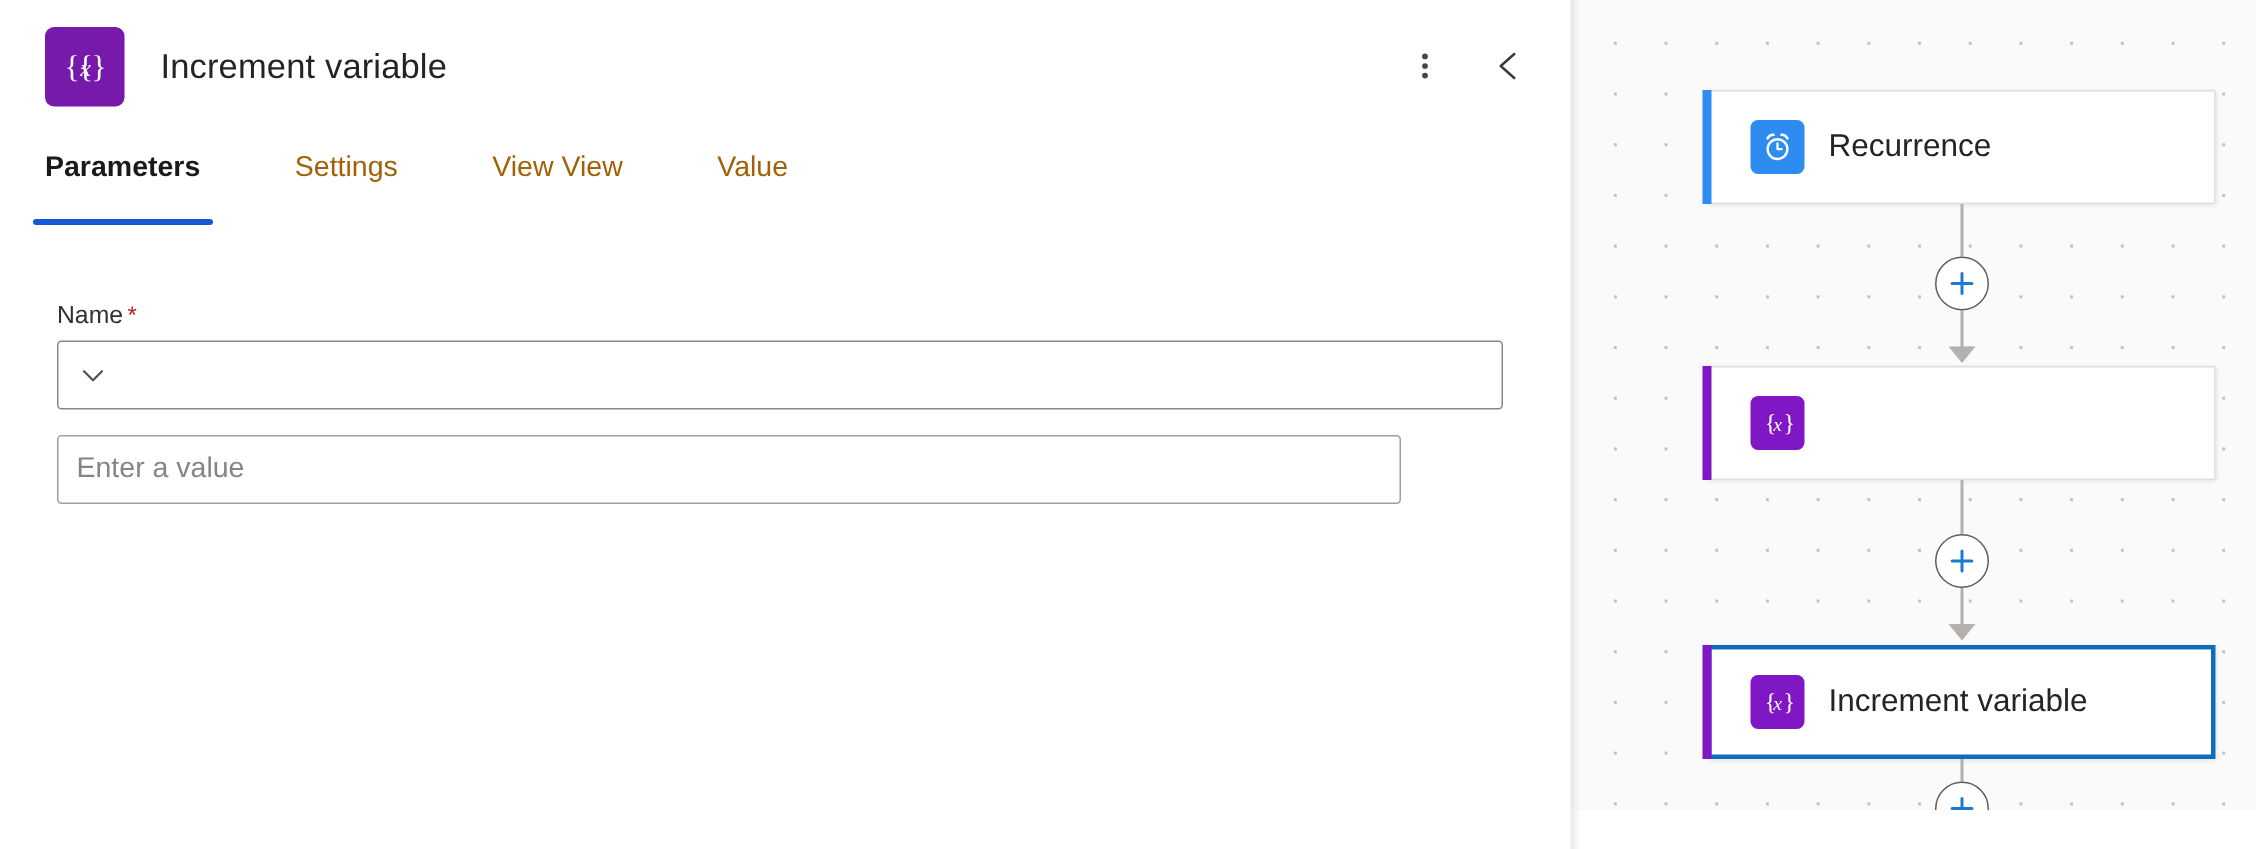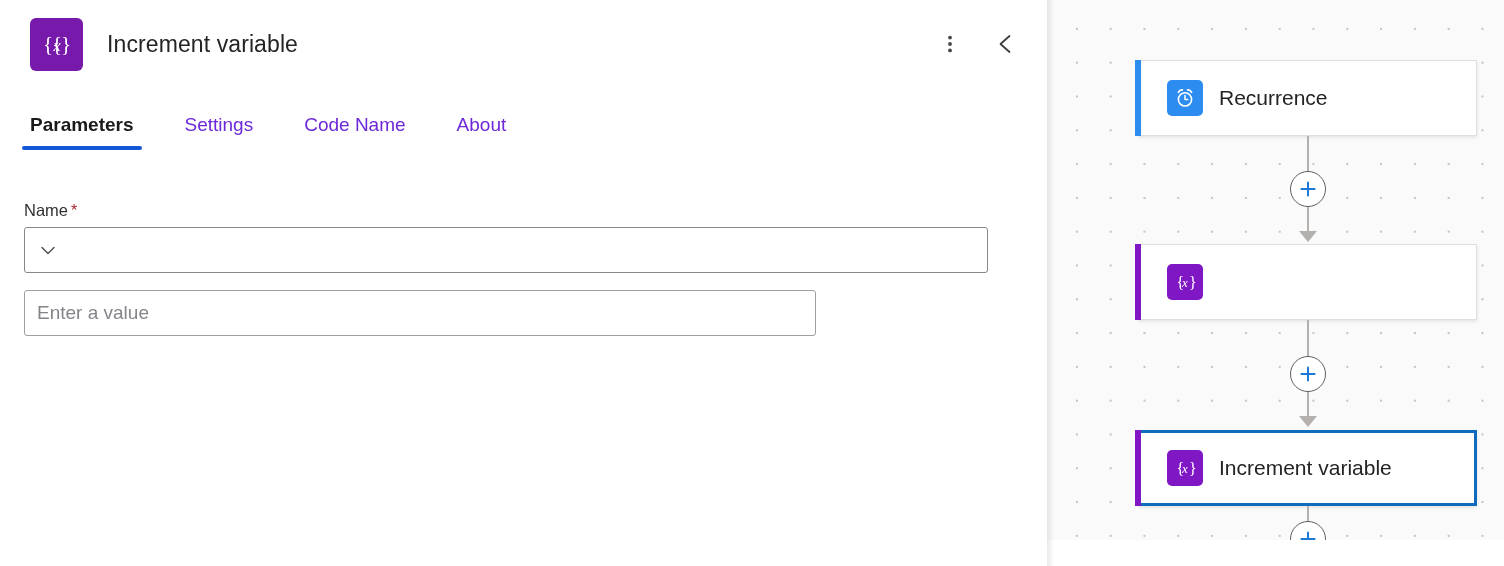--- a/index.html
+++ b/index.html
@@ -85,29 +85,28 @@
     background: transparent;
     border: none;
     padding: 0;
     cursor: pointer;
     color: #484644;
   }
 
   
   .tabs {
     display: flex;
-    align-items: flex-end;
     padding: 0 30px;
     height: 62px;
-    gap: 4px;
+    gap: 16px;
   }
   .tab {
     position: relative;
     font-size: 19px;
-    color: #6d28d9;
+    color: #a16207;
     padding: 0 9px 14px 9px;
     margin-right: 29px;
     cursor: pointer;
     white-space: nowrap;
     background: none;
     border: none;
     font-family: inherit;
   }
   .tab:first-child { margin-left: -9px; }
   .tab.active {
@@ -119,21 +118,21 @@
     position: absolute;
     left: 1px; right: 1px;
     bottom: 0;
     height: 4px;
     border-radius: 2px;
     background: #1558d6;
   }
 
   
   .form {
-    padding: 51px 30px 0 24px;
+    padding: 51px 30px 0 38px;
   }
   .field { margin-bottom: 17px; }
   .field-label {
     font-size: 16.5px;
     color: #323130;
     margin-bottom: 7px;
     display: block;
   }
   .req-star {
     color: #a4262c;
@@ -165,21 +164,21 @@
     width: 46px;
     height: 100%;
     display: flex;
     align-items: center;
     justify-content: center;
     color: #545352;
     flex: 0 0 auto;
   }
 
   .textbox {
-    width: 792px;
+    width: 896px;
     height: 46px;
     border: 1px solid #a19f9d;
     border-radius: 3px;
     background: #fff;
     box-sizing: border-box;
     display: flex;
     align-items: center;
     padding: 0 12px;
     font-size: 19px;
     color: #201f1e;
@@ -315,22 +314,22 @@
           <svg width="26" height="26" viewBox="0 0 26 26" aria-hidden="true">
             <polyline points="16.5,5 7.5,13 16.5,21" fill="none" stroke="#3b3a39" stroke-width="1.7" stroke-linecap="round" stroke-linejoin="round"></polyline>
           </svg>
         </button>
       </div>
     </div>
 
     <div class="tabs">
       <button class="tab active">Parameters</button>
       <button class="tab">Settings</button>
-      <button class="tab">Code Name</button>
-      <button class="tab">About</button>
+      <button class="tab">View View</button>
+      <button class="tab">Value</button>
     </div>
 
     <div class="form">
 
       <div class="field">
         <label class="field-label">
           <span>Name</span><span class="req-star">*</span>
         </label>
         <div class="combo">
           <div class="combo-caret">

